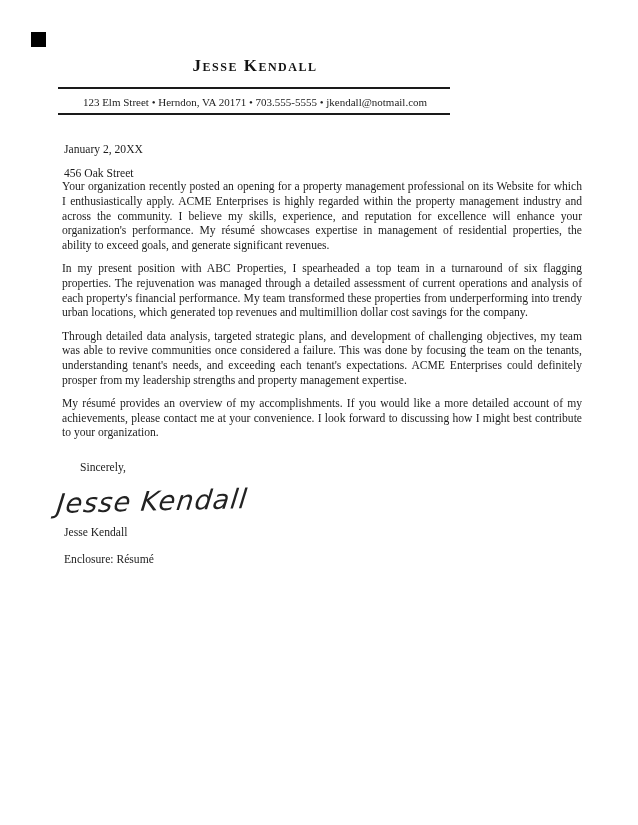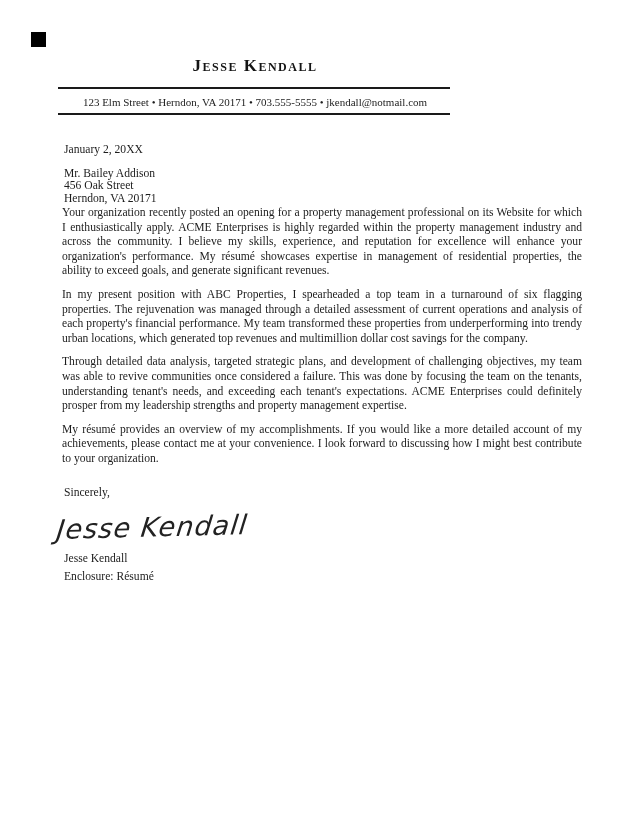--- a/index.html
+++ b/index.html
@@ -56,34 +56,34 @@
   }
   .date-line { margin: 0 0 10px 2px; }
   .recipient-block { margin: 0 0 0 2px; line-height: 12.8px; }
   .recipient-block div { margin: 0; }
   .salutation { margin: 37px 0 8px 2px; }
   .body-paragraph {
     margin: 0 0 9px 0;
     text-align: justify;
   }
   .para-2 { margin-top: 5px; }
-  .closing { margin: 20px 0 0 2px; }
+  .closing { margin: 20px 0 0 18px; }
   .signature-script {
     margin: 22px 0 0 -6px;
     font-family: "DejaVu Sans", sans-serif;
     font-style: italic;
     font-size: 27px;
     letter-spacing: 1px;
     color: #222222;
     transform: skewX(-8deg) rotate(-1.5deg);
     transform-origin: left bottom;
     width: 220px;
   }
   .typed-name { margin: 14px 0 0 2px; }
-  .enclosure-line { margin: 4px 0 0 2px; }
+  .enclosure-line { margin: 12px 0 0 2px; }
 </style>
 </head>
 <body>
 
 <div class="page">
 
   <div class="corner-marker"></div>
 
   <div class="header-name">Jesse Kendall</div>
 
@@ -91,23 +91,21 @@
 
   <div class="header-contact">123 Elm Street • Herndon, VA 20171 • 703.555-5555 • jkendall@notmail.com</div>
 
   <div class="rule rule-bottom"></div>
 
   <div class="letter-body">
 
     <div class="date-line">January 2, 20XX</div>
 
     <div class="recipient-block">
-      <div>Mr. Bailey Addison</div>
       <div>456 Oak Street</div>
-      <div>Herndon, VA 20171</div>
     </div>
 
 
     <p class="body-paragraph">Your organization recently posted an opening for a property management professional on its Website for which I enthusiastically apply. ACME Enterprises is highly regarded within the property management industry and across the community. I believe my skills, experience, and reputation for excellence will enhance your organization's performance. My résumé showcases expertise in management of residential properties, the ability to exceed goals, and generate significant revenues.</p>
 
     <p class="body-paragraph para-2">In my present position with ABC Properties, I spearheaded a top team in a turnaround of six flagging properties. The rejuvenation was managed through a detailed assessment of current operations and analysis of each property's financial performance. My team transformed these properties from underperforming into trendy urban locations, which generated top revenues and multimillion dollar cost savings for the company.</p>
 
     <p class="body-paragraph para-2">Through detailed data analysis, targeted strategic plans, and development of challenging objectives, my team was able to revive communities once considered a failure. This was done by focusing the team on the tenants, understanding tenant's needs, and exceeding each tenant's expectations. ACME Enterprises could definitely prosper from my leadership strengths and property management expertise.</p>
 
     <p class="body-paragraph para-2">My résumé provides an overview of my accomplishments. If you would like a more detailed account of my achievements, please contact me at your convenience. I look forward to discussing how I might best contribute to your organization.</p>

